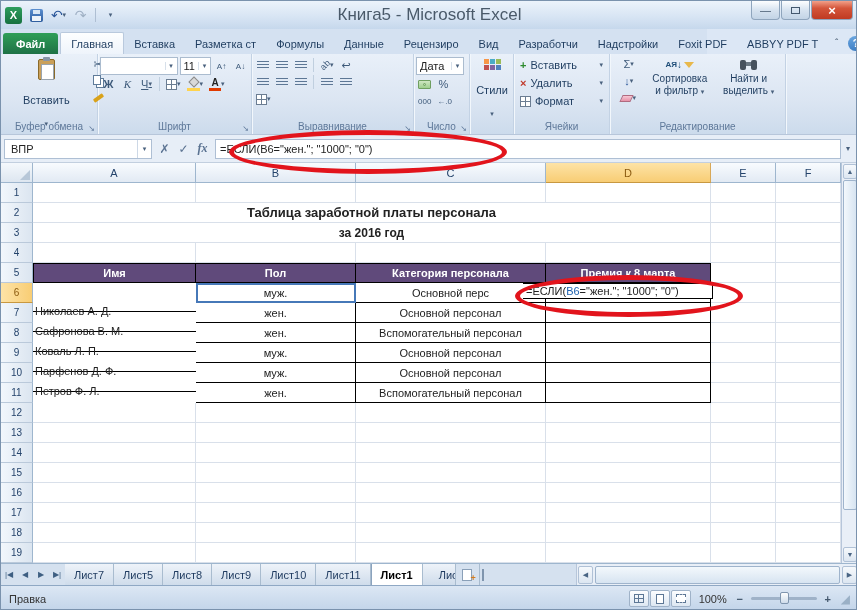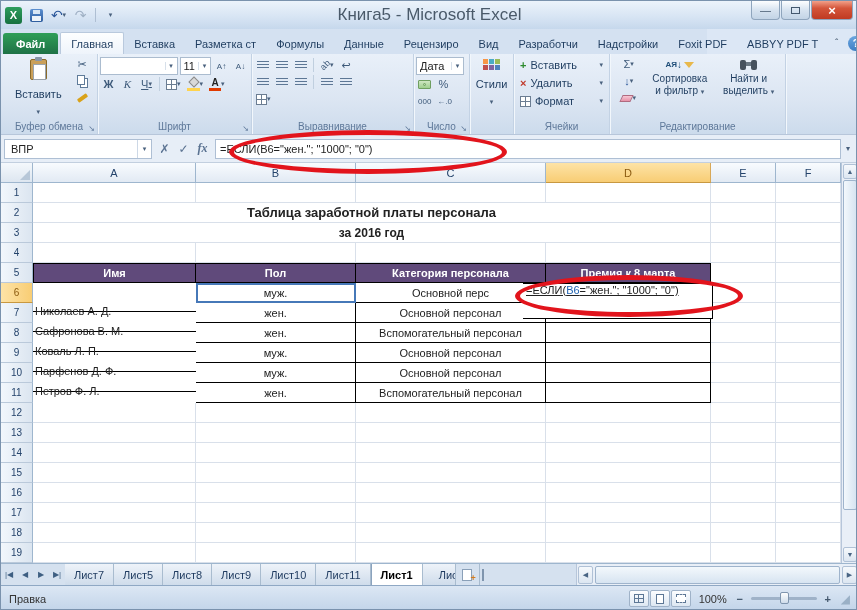--- a/index.html
+++ b/index.html
@@ -31,21 +31,21 @@
 .rtab.active{background:linear-gradient(#fdfeff,#eef4fb);border:1px solid #b9c9dd;border-bottom:none;border-radius:2px 2px 0 0;color:#1e3c5f;}
 .tabctrls{margin-left:auto;display:flex;align-items:center;gap:3px;padding:0 4px 3px 0;}
 .tcb{width:17px;height:16px;display:flex;align-items:center;justify-content:center;color:#44586e;font-size:10px;border:1px solid transparent;border-radius:2px;}
 .helpico{width:15px;height:15px;border-radius:50%;background:linear-gradient(#6aa6e0,#3f7fc4);color:#fff;font-weight:bold;font-size:10px;display:flex;align-items:center;justify-content:center;}
 
 
 #ribbon{position:absolute;left:0;top:53px;width:857px;height:81px;background:linear-gradient(#e9f0f9,#dbe5f2 60%,#ccdbec);border-bottom:1px solid #b7c6da;display:flex;}
 .g{position:relative;height:100%;border-right:1px solid #c3d2e4;box-shadow:1px 0 0 #f2f7fc;padding:2px 2px 14px 2px;}
 .glabel{position:absolute;left:0;right:0;bottom:1px;height:12px;text-align:center;font-size:10px;color:#5e7899;white-space:nowrap;}
 .lnch{position:absolute;right:2px;bottom:1px;font-size:8px;color:#5e7899;}
-.bigbtn{display:flex;flex-direction:column;align-items:center;justify-content:flex-start;gap:8px;padding:3px 12px;border-radius:2px;color:#1e3c5f;}
+.bigbtn{display:flex;flex-direction:column;align-items:center;justify-content:flex-start;gap:14px;padding:3px 20px;border-radius:2px;color:#1e3c5f;}
 .dds{font-size:7px;color:#49617e;}
 .frow{display:flex;align-items:center;gap:2px;margin:1px 0;}
 .tb{min-width:17px;height:16px;display:flex;align-items:center;justify-content:center;border:1px solid transparent;border-radius:2px;color:#3e5a7a;padding:0 1px;}
 .combo{height:18px;background:#fff;border:1px solid #abbccf;display:flex;align-items:center;}
 .combo .cv{flex:1;padding:0 3px;white-space:nowrap;overflow:hidden;}
 .combo .cd{width:12px;font-size:7px;color:#49617e;text-align:center;border-left:1px solid #d7e0ea;}
 .vsep{width:1px;height:14px;background:#c0cfdf;margin:0 2px;}
 
 .pasteico{position:relative;width:17px;height:21px;background:#caa05a;border:1px solid #8a6a2a;border-radius:2px;}
 .pasteico::before{content:"";position:absolute;left:2px;top:4px;width:11px;height:14px;background:#fff;border:1px solid #9aa4ae;}
@@ -109,21 +109,21 @@
 .cA{width:163px;}.cB{width:160px;}.cC{width:190px;}.cD{width:165px;}.cE{width:65px;}.cF{width:65px;}
 .merged{width:678px;display:flex;align-items:center;justify-content:center;font-weight:bold;border-right:1px solid #d9e0ea;border-bottom:1px solid #d9e0ea;background:#fff;}
 .t1{font-size:13px;}
 .t2{font-size:12px;}
 .th{background:#604a7b;color:#fff;font-weight:bold;display:flex;align-items:center;justify-content:center;border-right:1px solid #000;border-bottom:1px solid #000;}
 .bt{border-top:1px solid #000;}
 .bl{border-left:1px solid #000;}
 .tname{background:#3b82f6;border-right:1px solid #000;border-bottom:1px solid #000;border-left:1px solid #000;display:flex;align-items:center;padding-left:1px;margin-top:28px;}
 .tc{display:flex;align-items:center;justify-content:center;border-right:1px solid #000;border-bottom:1px solid #000;background:#fff;}
 #b6ref{position:absolute;left:195px;top:120px;width:160px;height:20px;border:2px solid #4678b8;z-index:8;pointer-events:none;}
-#d6edit{position:absolute;left:522px;top:120px;width:190px;height:36px;background:#fff;z-index:9;display:flex;align-items:flex-start;padding-left:3px;border-top:1px solid #000;border-bottom:1px solid #000;border-right:1px solid #000;white-space:nowrap;overflow:hidden;text-decoration:underline;}
+#d6edit{position:absolute;left:522px;top:120px;width:190px;height:16px;background:#fff;z-index:9;display:flex;align-items:center;padding-left:3px;border-top:1px solid #000;border-bottom:1px solid #000;border-right:1px solid #000;white-space:nowrap;overflow:hidden;}
 #d6edit .ref{color:#1f62b0;}
 
 
 #vscroll{position:absolute;left:840px;top:162px;width:17px;height:400px;background:#e9eff7;border-left:1px solid #b7c6da;}
 .sarrow{position:absolute;left:1px;right:1px;height:15px;display:flex;align-items:center;justify-content:center;font-size:7px;color:#4a6584;background:linear-gradient(#f6f9fc,#dce6f1);border:1px solid #b0c1d6;border-radius:2px;}
 #vup{top:1px;}
 #vdown{bottom:1px;}
 #vthumb{position:absolute;left:1px;right:1px;top:17px;height:330px;background:linear-gradient(90deg,#f3f8fc,#d7e4f1);border:1px solid #9fb4cc;border-radius:2px;}
 
 

